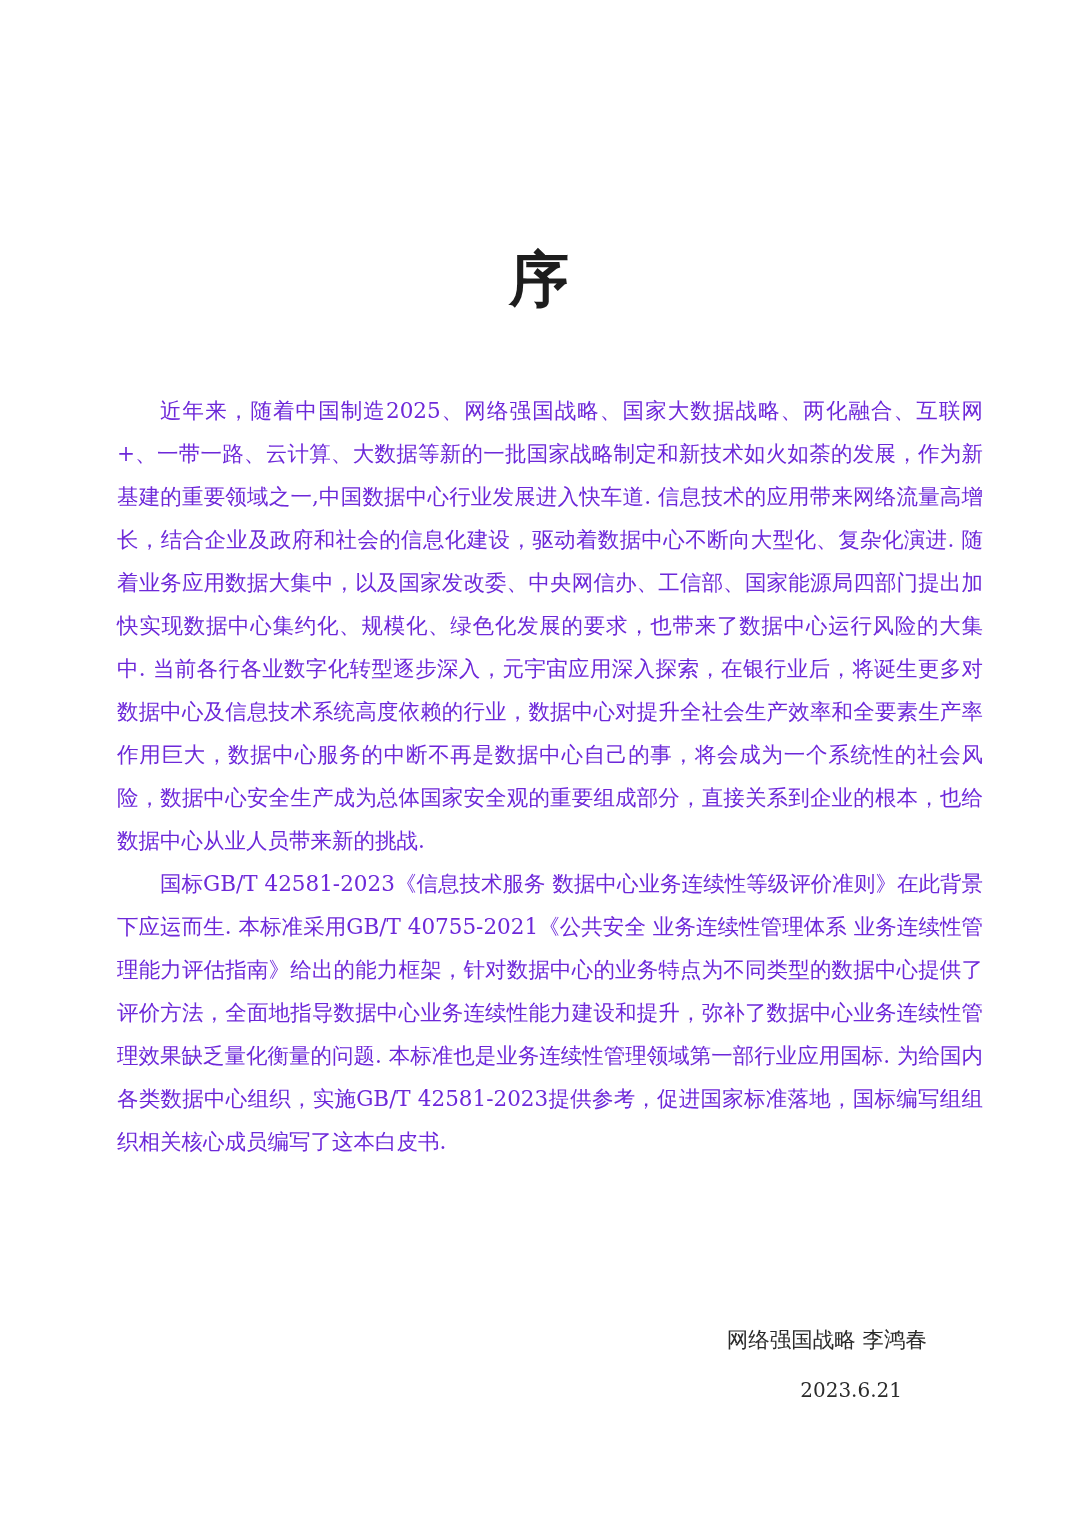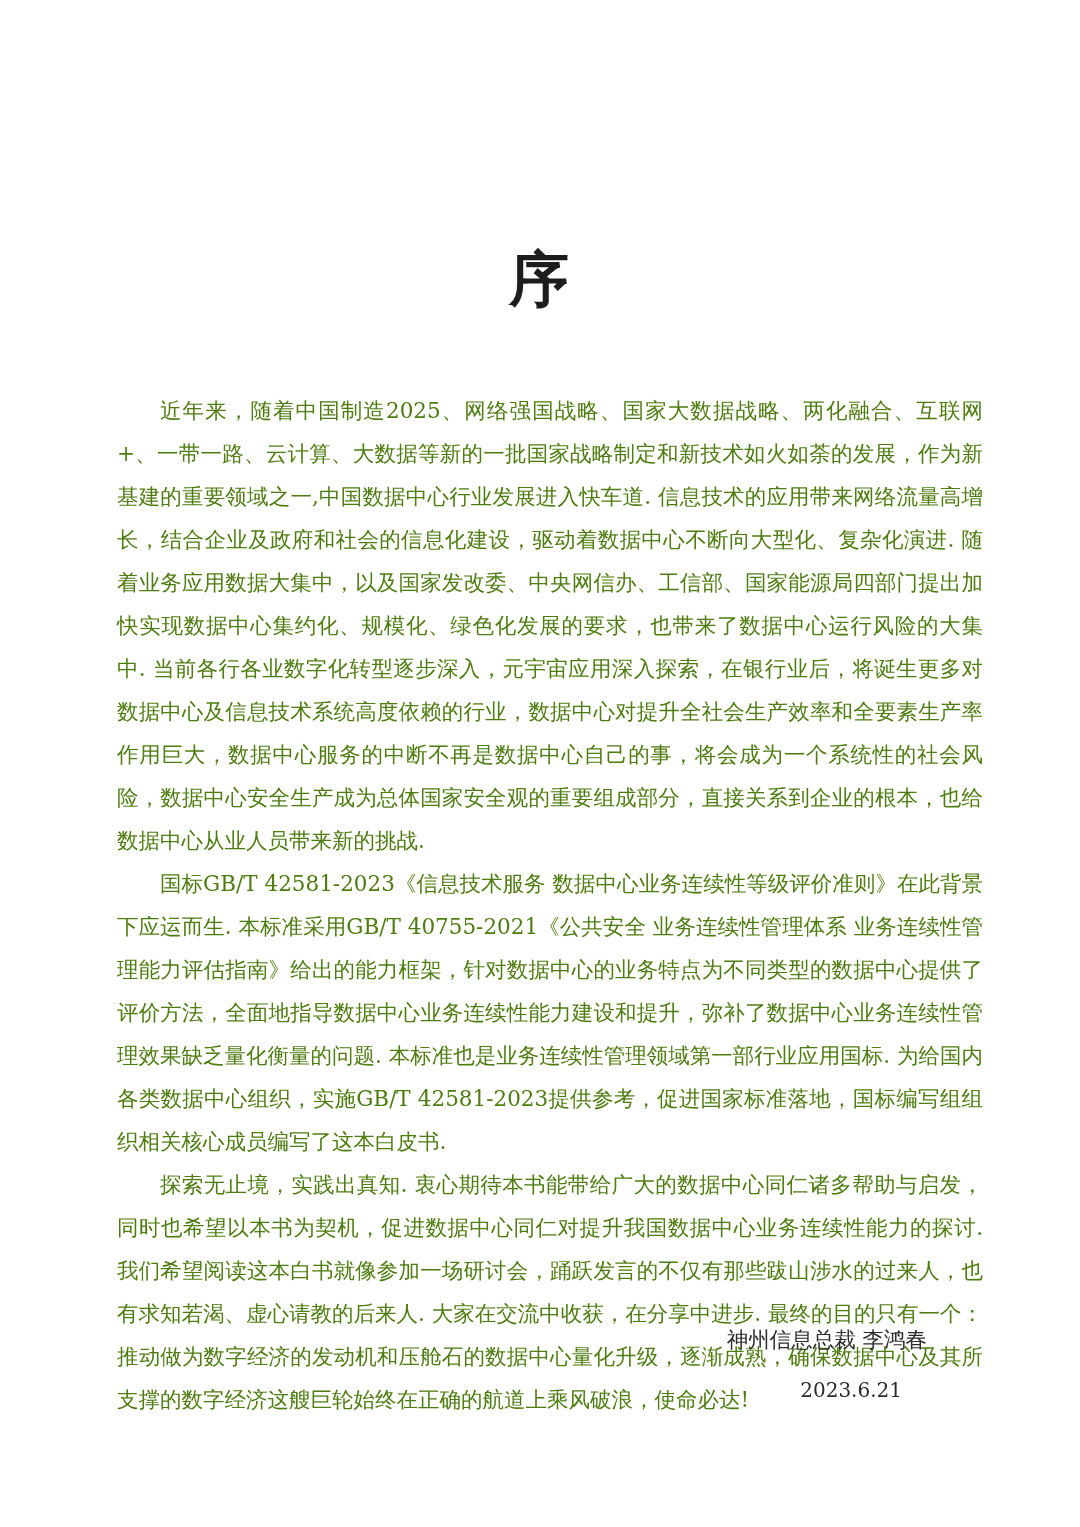--- a/index.html
+++ b/index.html
@@ -30,21 +30,21 @@
     letter-spacing: 2px;
   }
   .body {
     position: absolute;
     top: 389px;
     left: 117px;
     width: 866px;
     font-size: 21.5px;
     line-height: 43px;
     text-align: justify;
-    color: #4d7c0f;
+    color: #6d28d9;
   }
   .body p {
     margin: 0;
     padding: 0;
     text-indent: 2em;
   }
   .signature {
     position: absolute;
     top: 1325px;
     right: 153px;
@@ -66,20 +66,19 @@
 </head>
 <body>
 
 <div class="page">
 
   <h1 class="title">序</h1>
 
   <div class="body">
     <p>近年来，随着中国制造2025、网络强国战略、国家大数据战略、两化融合、互联网+、一带一路、云计算、大数据等新的一批国家战略制定和新技术如火如荼的发展，作为新基建的重要领域之一,中国数据中心行业发展进入快车道. 信息技术的应用带来网络流量高增长，结合企业及政府和社会的信息化建设，驱动着数据中心不断向大型化、复杂化演进. 随着业务应用数据大集中，以及国家发改委、中央网信办、工信部、国家能源局四部门提出加快实现数据中心集约化、规模化、绿色化发展的要求，也带来了数据中心运行风险的大集中. 当前各行各业数字化转型逐步深入，元宇宙应用深入探索，在银行业后，将诞生更多对数据中心及信息技术系统高度依赖的行业，数据中心对提升全社会生产效率和全要素生产率作用巨大，数据中心服务的中断不再是数据中心自己的事，将会成为一个系统性的社会风险，数据中心安全生产成为总体国家安全观的重要组成部分，直接关系到企业的根本，也给数据中心从业人员带来新的挑战.</p>
     <p>国标GB/T 42581-2023《信息技术服务 数据中心业务连续性等级评价准则》在此背景下应运而生. 本标准采用GB/T 40755-2021《公共安全 业务连续性管理体系 业务连续性管理能力评估指南》给出的能力框架，针对数据中心的业务特点为不同类型的数据中心提供了评价方法，全面地指导数据中心业务连续性能力建设和提升，弥补了数据中心业务连续性管理效果缺乏量化衡量的问题. 本标准也是业务连续性管理领域第一部行业应用国标. 为给国内各类数据中心组织，实施GB/T 42581-2023提供参考，促进国家标准落地，国标编写组组织相关核心成员编写了这本白皮书.</p>
-    <p>探索无止境，实践出真知. 衷心期待本书能带给广大的数据中心同仁诸多帮助与启发，同时也希望以本书为契机，促进数据中心同仁对提升我国数据中心业务连续性能力的探讨. 我们希望阅读这本白书就像参加一场研讨会，踊跃发言的不仅有那些跋山涉水的过来人，也有求知若渴、虚心请教的后来人. 大家在交流中收获，在分享中进步. 最终的目的只有一个：推动做为数字经济的发动机和压舱石的数据中心量化升级，逐渐成熟，确保数据中心及其所支撑的数字经济这艘巨轮始终在正确的航道上乘风破浪，使命必达!</p>
   </div>
 
-  <div class="signature">神州信息总裁  李鸿春</div>
+  <div class="signature">网络强国战略  李鸿春</div>
 
   <div class="date">2023.6.21</div>
 
 </div>
 
 </body></html>

